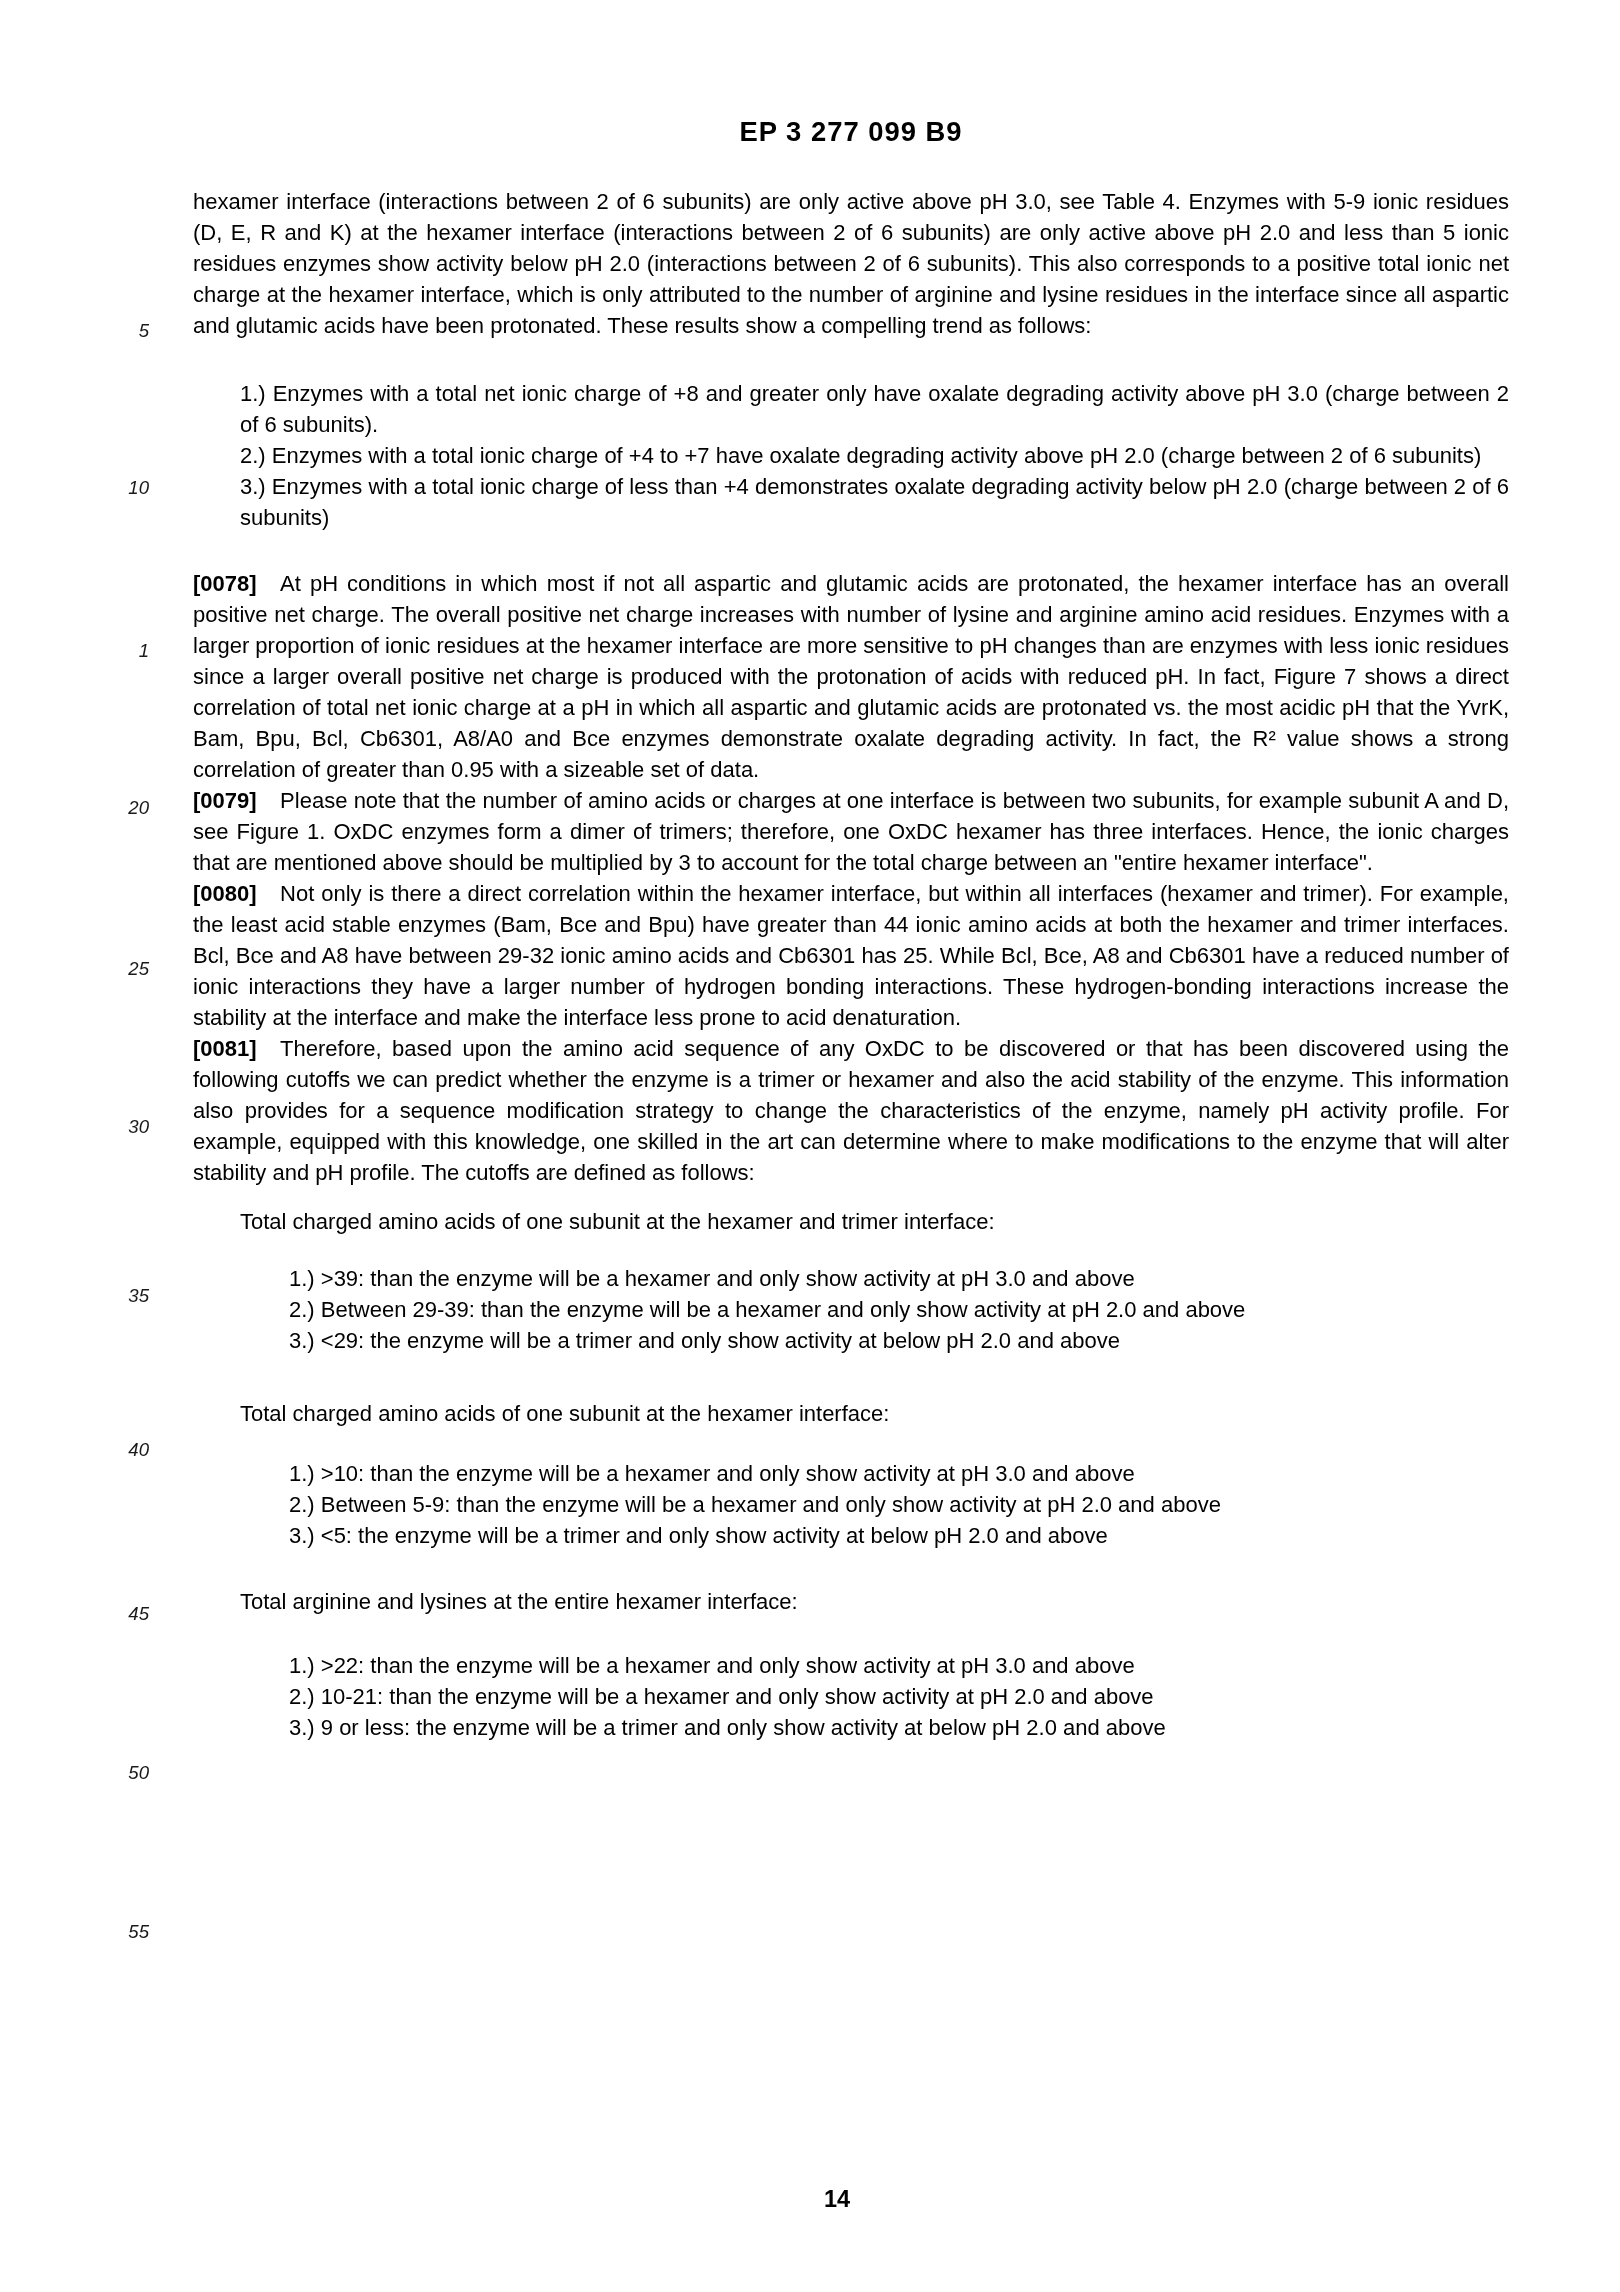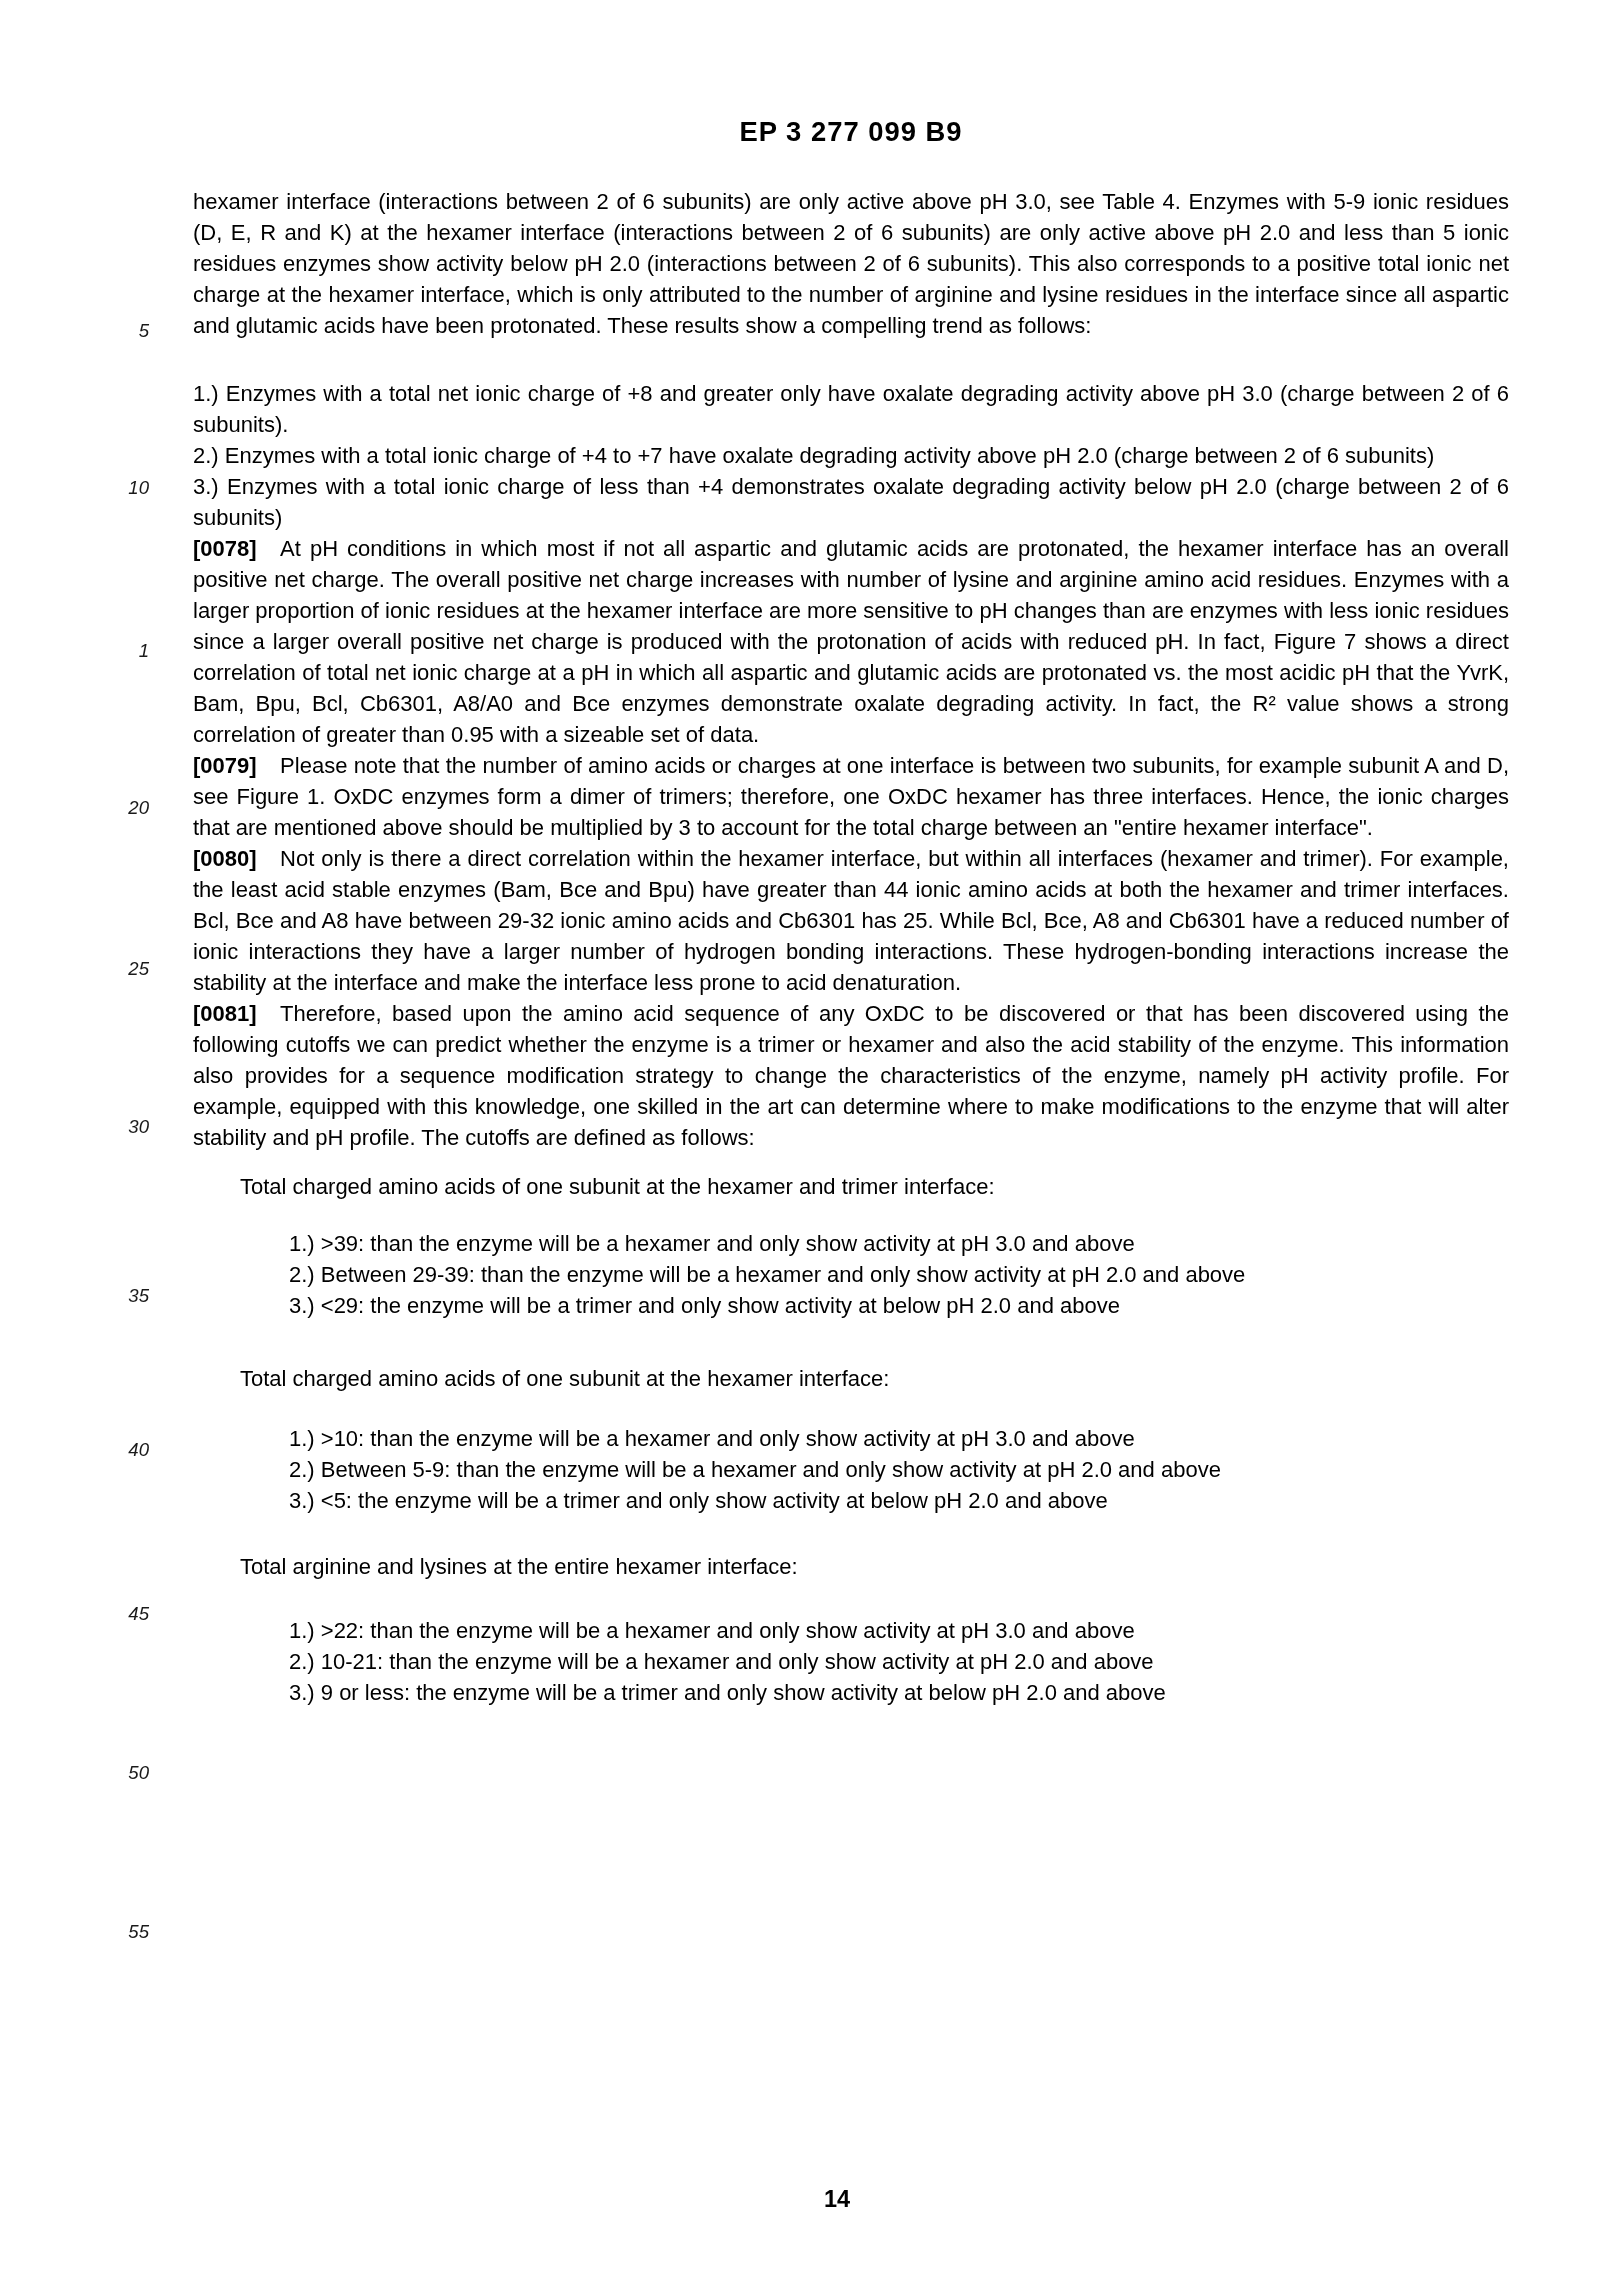--- a/index.html
+++ b/index.html
@@ -45,25 +45,27 @@
     font-size: 22px;
     line-height: 31px;
     text-align: justify;
   }
   .col p {
     margin: 0;
     padding: 0;
   }
   .trend-list {
     margin-top: 37px;
+    margin-left: 47px;
   }
   .trend-item {
     text-align: justify;
   }
   .numbered-paras {
+    margin-top: 35px;
   }
   .ptag {
     font-weight: bold;
     margin-right: 23.5px;
   }
   .sec-heading {
     margin-left: 47px;
   }
   .sec-heading.first {
     margin-top: 17.6px;

